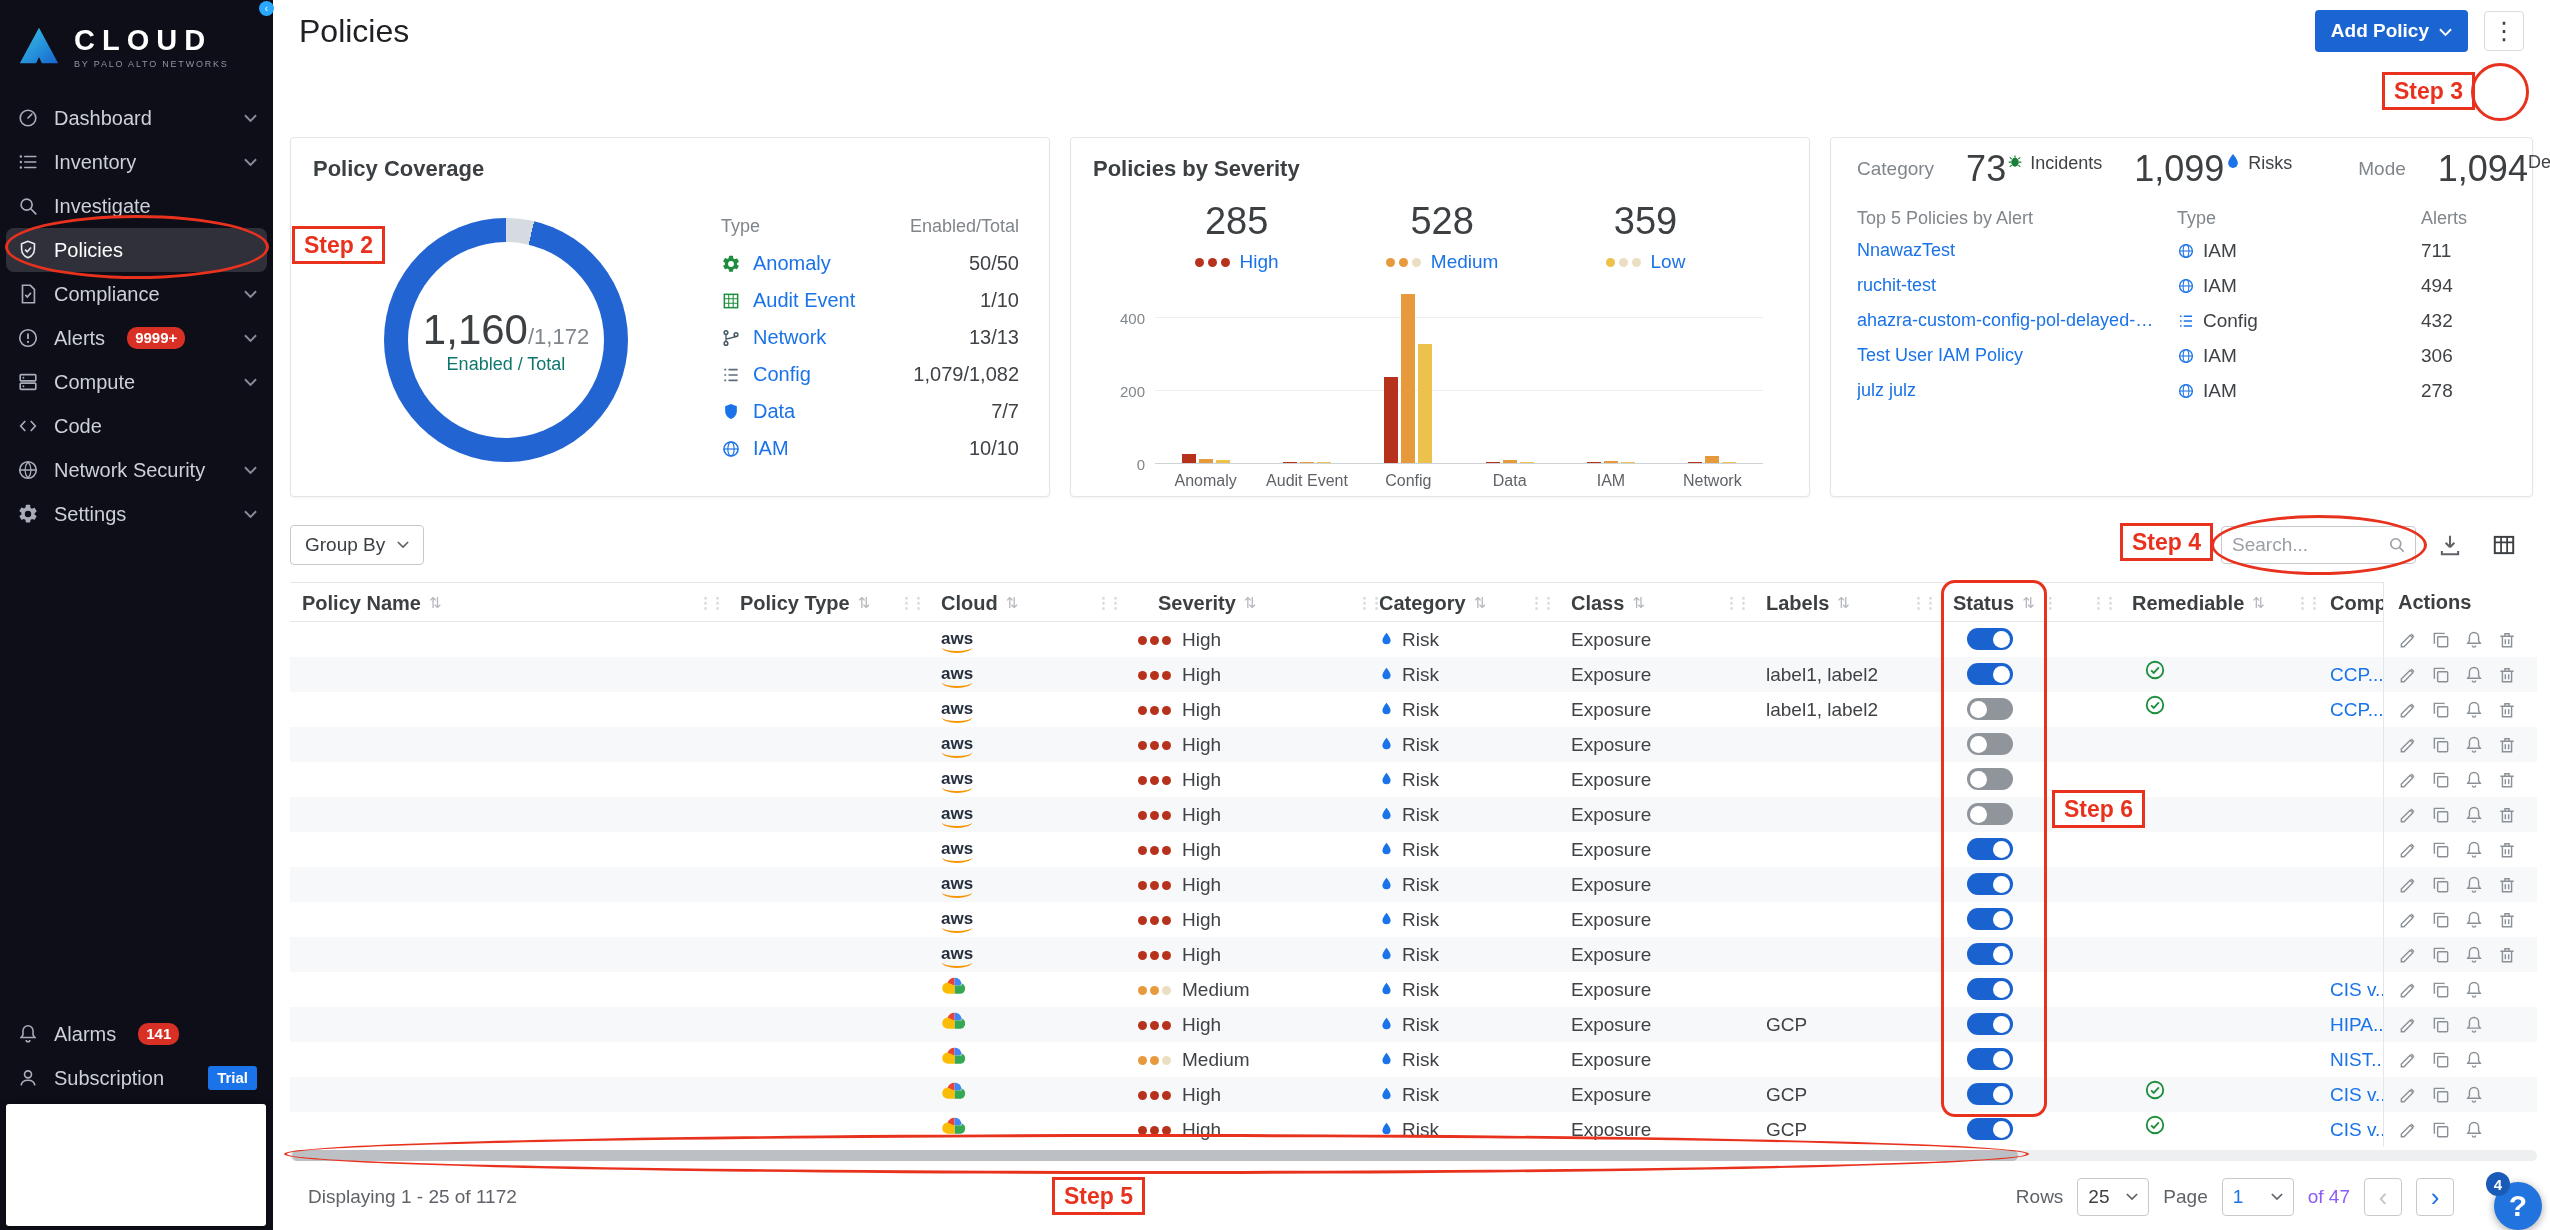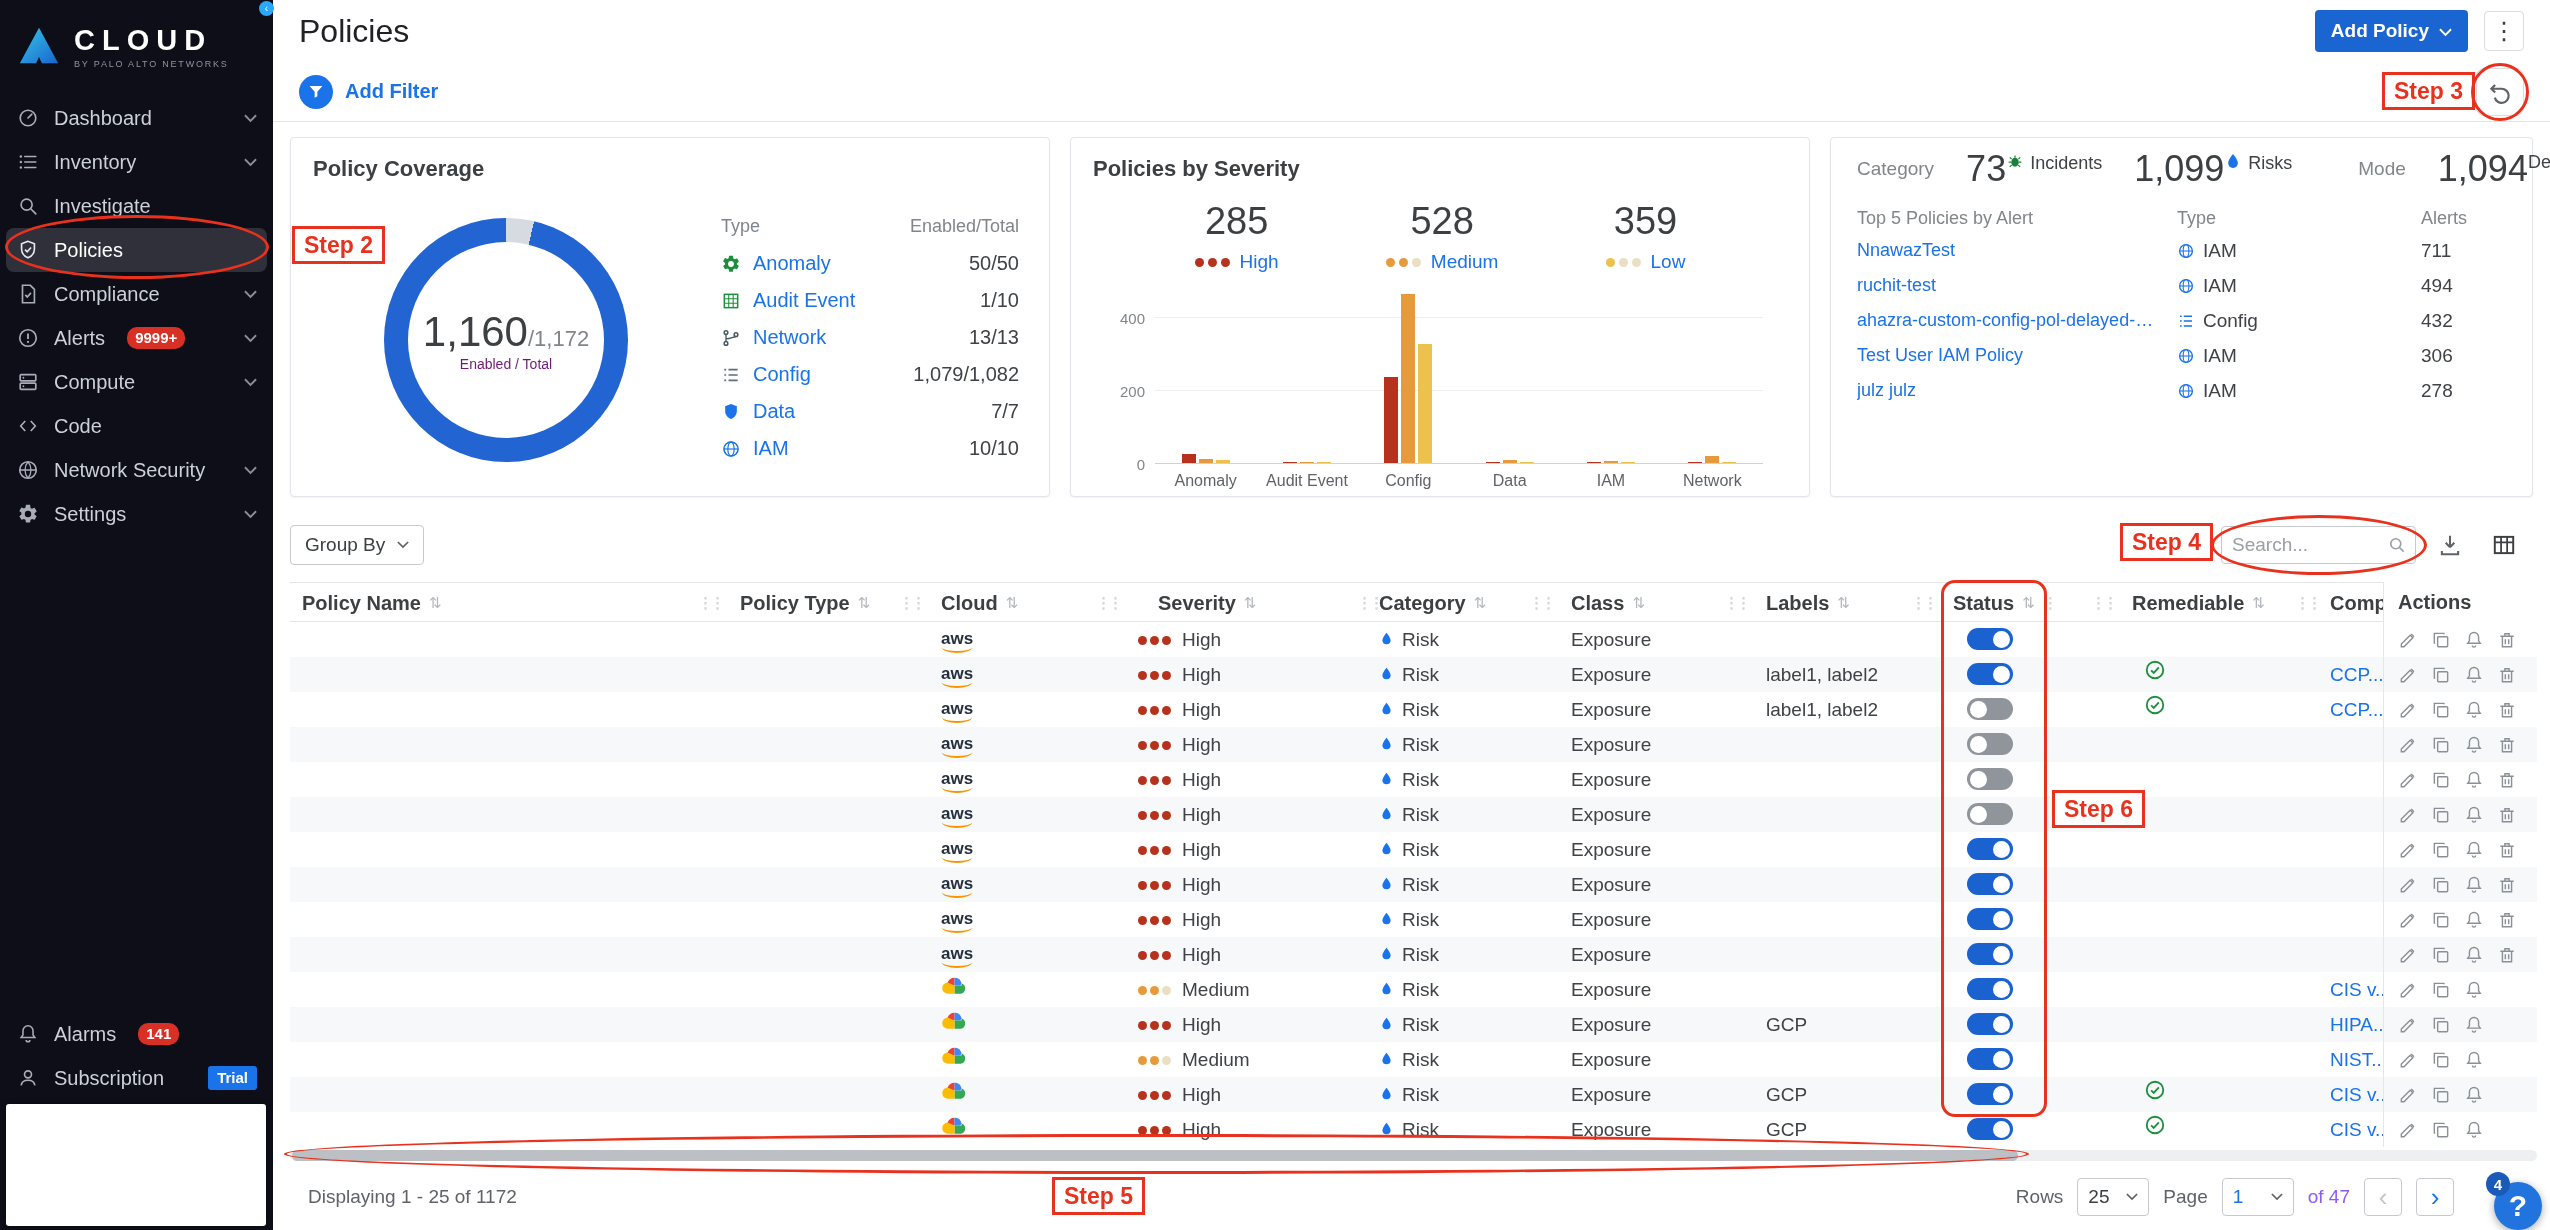--- a/index.html
+++ b/index.html
@@ -51,21 +51,21 @@
   .card{background:#fff;border:1px solid #e2e5e9;border-radius:4px;height:360px;position:relative;box-shadow:0 1px 2px rgba(0,0,0,.05)}
   .card.coverage{width:760px}.card.severity{width:740px}.card.drilldown{width:703px}
   .card-title{font-size:22px;font-weight:600;color:#3c4043;padding:18px 22px 6px}
   
   .cov-body{display:flex}
   .donut-wrap{width:430px;display:flex;justify-content:center;padding-top:30px}
   .donut{width:244px;height:244px;border-radius:50%;position:relative}
   .donut-hole{position:absolute;inset:24px;background:#fff;border-radius:50%;display:flex;flex-direction:column;align-items:center;justify-content:center}
   .donut-num .big{font-size:42px;color:#3c4043;font-weight:500}
   .donut-num .small{font-size:22px;color:#80868b}
-  .donut-cap{font-size:14px;color:#701a75;}
+  .donut-cap{font-size:18px;color:#0f766e;}
   .cov-list{flex:1;padding:28px 30px 0 0}
   .cov-head{display:flex;justify-content:space-between;font-size:18px;color:#80868b;margin-bottom:8px}
   .cov-row{display:flex;align-items:center;height:37px;font-size:20px}
   .cov-ic{display:flex}.cov-ic svg{width:20px;height:20px}
   .cov-link{color:#1a73e8;margin-left:12px}
   .cov-val{margin-left:auto;color:#3f4246}
   
   .sev-stats{display:flex;justify-content:space-around;padding:12px 70px 0}
   .sev-num{font-size:38px;color:#3c4043;text-align:center}
   .sev-lab{display:flex;align-items:center;justify-content:center;gap:4px;margin-top:8px}
@@ -343,34 +343,20 @@
       <button class="btn-primary">
         <span>Add Policy</span>
         <span class="caret"><svg viewBox="0 0 14 9">
               <path d="M1 1l6 6 6-6" fill="none" stroke="currentColor" stroke-width="2"></path>
             </svg></span>
       </button>
       <button class="kebab">⋮</button>
     </div>
   </div>
 
-  <div class="filter-row">
-    <span class="funnel">
-        <svg viewBox="0 0 24 24">
-          <path d="M3.5 4h17l-6.7 7.8v5.7l-3.6 2V11.8L3.5 4Z" fill="currentColor"></path>
-        </svg>
-      </span>
-    <a class="add-filter">Add Filter</a>
-    <button class="reset-btn">
-        <svg viewBox="0 0 24 24">
-          <path d="M7.5 5.5 4 9l3.5 3.5" fill="none" stroke="currentColor" stroke-width="2"></path>
-          <path d="M4 9h9.5a6.5 6.5 0 1 1-6.3 8.2" fill="none" stroke="currentColor" stroke-width="2"></path>
-        </svg>
-      </button>
-  </div>
 
   <div class="cards">
 
     <div class="card coverage">
       <div class="card-title">Policy Coverage</div>
       <div class="cov-body">
         <div class="donut-wrap">
           <div class="donut" style="background: conic-gradient(rgb(214, 218, 225) 0deg, rgb(214, 218, 225) 13.32deg, rgb(34, 100, 209) 13.32deg, rgb(34, 100, 209) 360deg);">
             <div class="donut-hole">
               <div class="donut-num">

